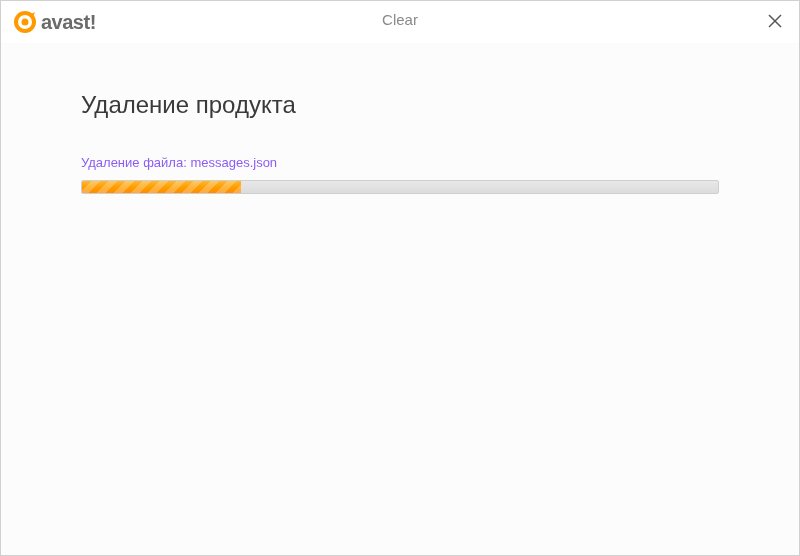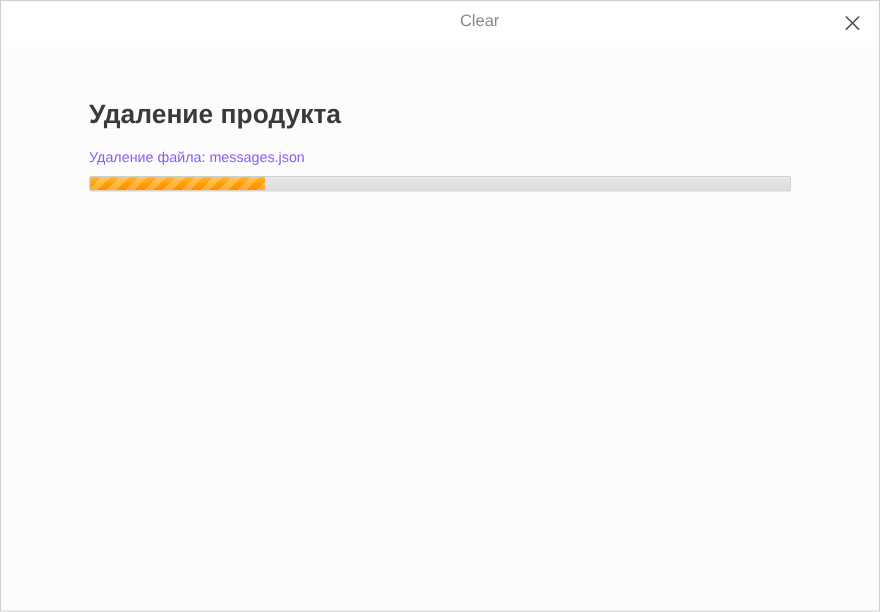--- a/index.html
+++ b/index.html
@@ -38,21 +38,20 @@
       color: #6b6b6b;
       letter-spacing: -0.5px;
     }
     .window-title {
       position: absolute;
       left: 50%;
       transform: translateX(-50%);
       font-size: 15px;
       color: #8a8a8a;
       top: 10px;
-      margin-left: 36px;
     }
     .close-btn {
       position: absolute;
       right: 14px;
       top: 10px;
       width: 20px;
       height: 20px;
       cursor: pointer;
       display: flex;
       align-items: center;
@@ -64,23 +63,23 @@
       stroke: #555;
       stroke-width: 1.5;
     }
     .content {
       padding: 48px 80px 0 80px;
       background: #fcfcfc;
       height: calc(100% - 42px);
     }
     .main-title {
       font-size: 24px;
-      font-weight: 700;
+      font-weight: 400;
       color: #3a3a3a;
-      margin-bottom: 16px;
+      margin-bottom: 36px;
     }
     .status-text {
       font-size: 13px;
       color: #8b5cf6;
       margin-bottom: 10px;
     }
     .progress-container {
       width: 100%;
       height: 14px;
       border: 1px solid #cfcfcf;
@@ -108,20 +107,31 @@
         rgba(255,255,255,0.25) 6px,
         transparent 6px,
         transparent 12px
       );
     }
   </style>
 </head>
 <body>
 
 <div class="header">
+  <div class="logo">
+    <span class="logo-icon">
+      <svg viewBox="0 0 24 24">
+        <circle cx="12" cy="12" r="11" fill="#ff9900"></circle>
+        <circle cx="12" cy="12" r="7" fill="#ffffff"></circle>
+        <circle cx="12" cy="12" r="3.5" fill="#ff9900"></circle>
+        <path d="M18 4 L22 2 L20 7 Z" fill="#ff9900"></path>
+      </svg>
+    </span>
+    <span class="logo-text">avast!</span>
+  </div>
   <div class="window-title">Clear</div>
   <div class="close-btn">
     <svg viewBox="0 0 14 14">
       <line x1="1" y1="1" x2="13" y2="13"></line>
       <line x1="13" y1="1" x2="1" y2="13"></line>
     </svg>
   </div>
 </div>
 
 <div class="content">

